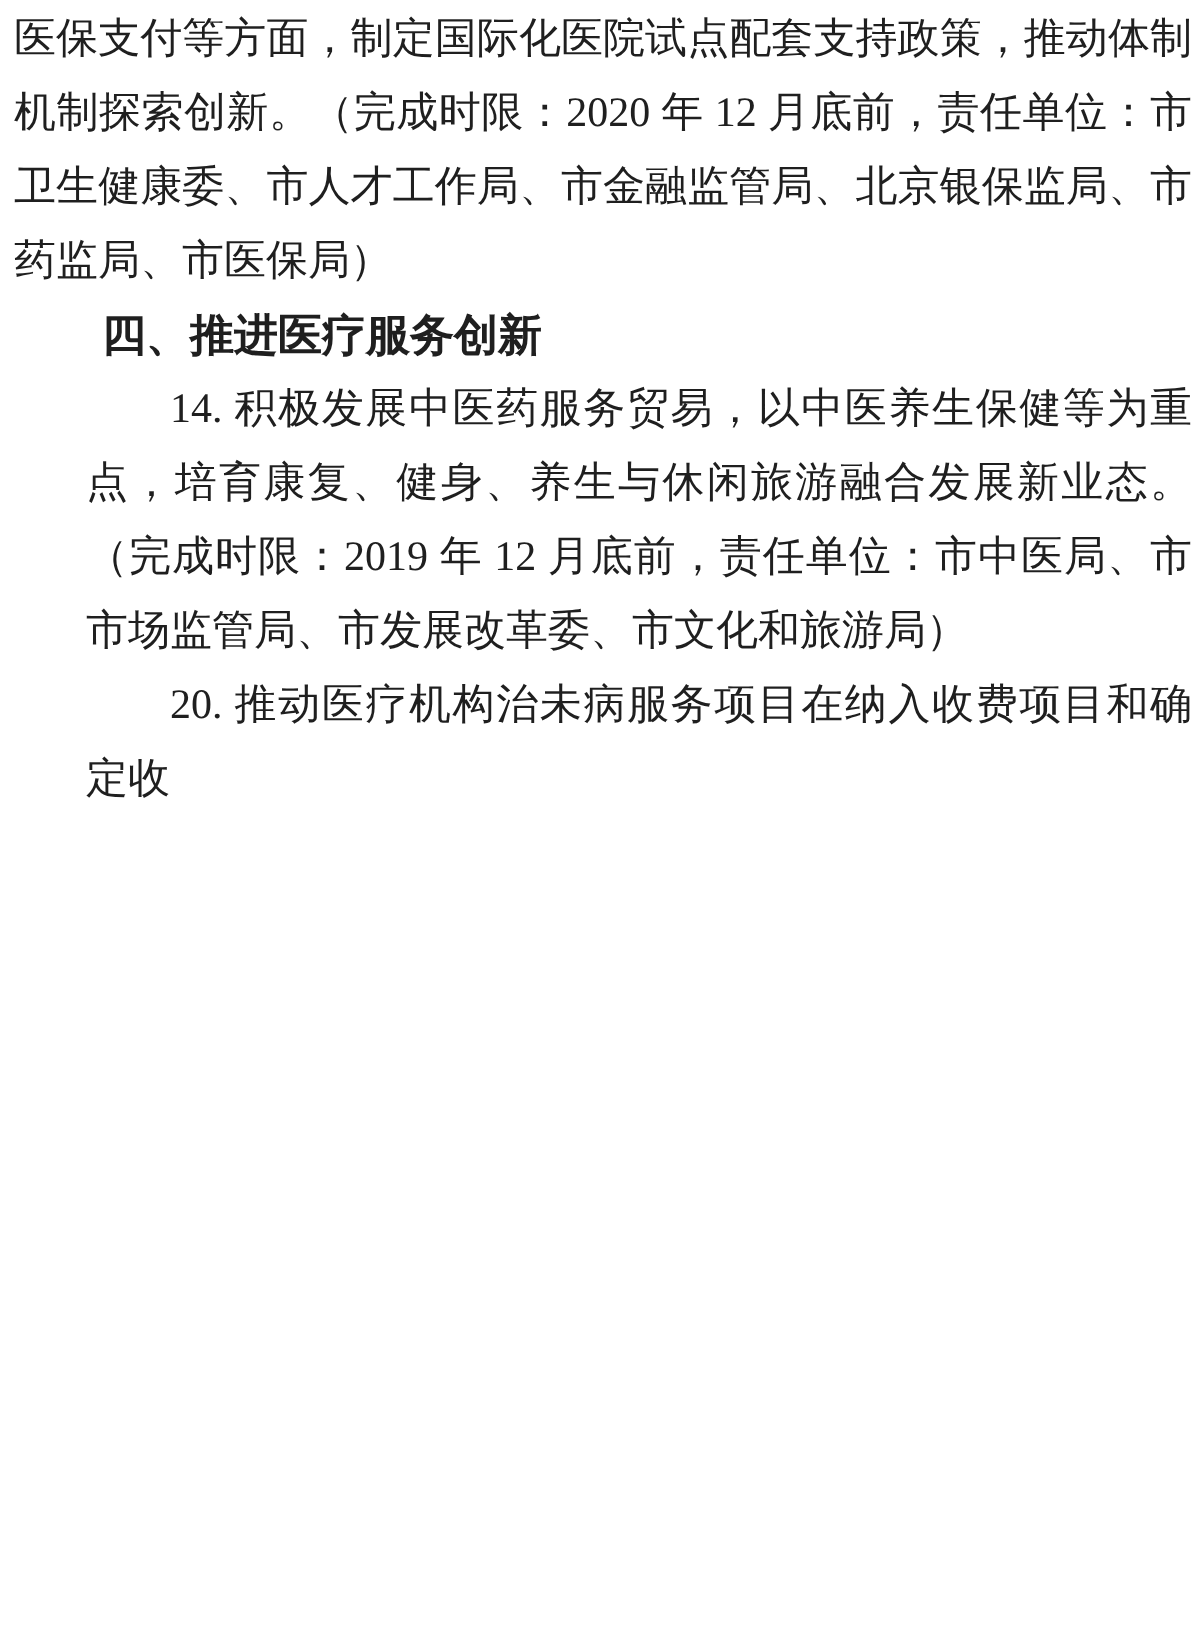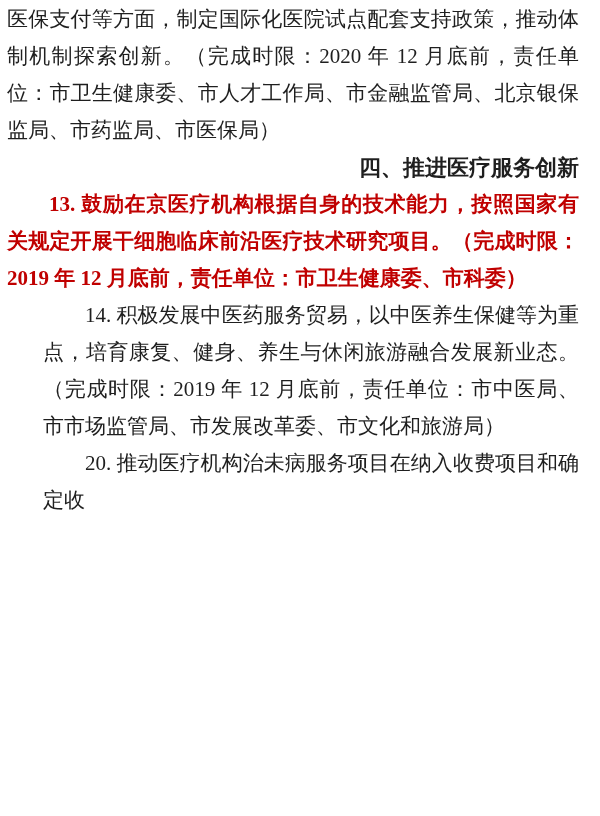--- a/index.html
+++ b/index.html
@@ -10,60 +10,59 @@
   body {
     width: 600px;
     height: 816px;
     overflow: hidden;
     font-family: "Liberation Serif", "DejaVu Serif", serif;
   }
   .page {
     box-sizing: border-box;
     width: 600px;
     height: 816px;
-    padding: 1px 21px 0 7px;
+    padding: 1px 4px 0 7px;
     background: var(--page-bg, #ffffff);
   }
   .para {
     margin: 0;
     font-size: 21px;
     line-height: 37px;
     color: var(--text-color, #1f1f1f);
     text-align: justify;
     text-justify: inter-character;
     text-indent: 2em;
     word-break: break-all;
   }
   .para-continuation {
     text-indent: 0;
   }
   .para-heading {
     font-family: "Liberation Sans", "DejaVu Sans", sans-serif;
     font-weight: 700;
     font-size: 22px;
-    text-align: right;
+    text-align: left;
   }
   .para-red-bold {
     color: var(--emphasis-color, #c00000);
     font-weight: 700;
   }
   .para-bold {
     font-weight: 400;
     margin-left: 36px;
   }
 </style>
 </head>
 <body>
 
 <div class="page">
   <p class="para para-continuation">医保支付等方面，制定国际化医院试点配套支持政策，推动体制机制探索创新。（完成时限：2020 年 12 月底前，责任单位：市卫生健康委、市人才工作局、市金融监管局、北京银保监局、市药监局、市医保局）</p>
 
   <p class="para para-heading">四、推进医疗服务创新</p>
 
 
 
-  <p class="para para-red-bold">13. 鼓励在京医疗机构根据自身的技术能力，按照国家有关规定开展干细胞临床前沿医疗技术研究项目。（完成时限：2019 年 12 月底前，责任单位：市卫生健康委、市科委）</p>
 
 
   <p class="para para-bold">14. 积极发展中医药服务贸易，以中医养生保健等为重点，培育康复、健身、养生与休闲旅游融合发展新业态。（完成时限：2019 年 12 月底前，责任单位：市中医局、市市场监管局、市发展改革委、市文化和旅游局）</p>
 
   <p class="para para-bold">20. 推动医疗机构治未病服务项目在纳入收费项目和确定收</p>
 </div>
 
 </body></html>

